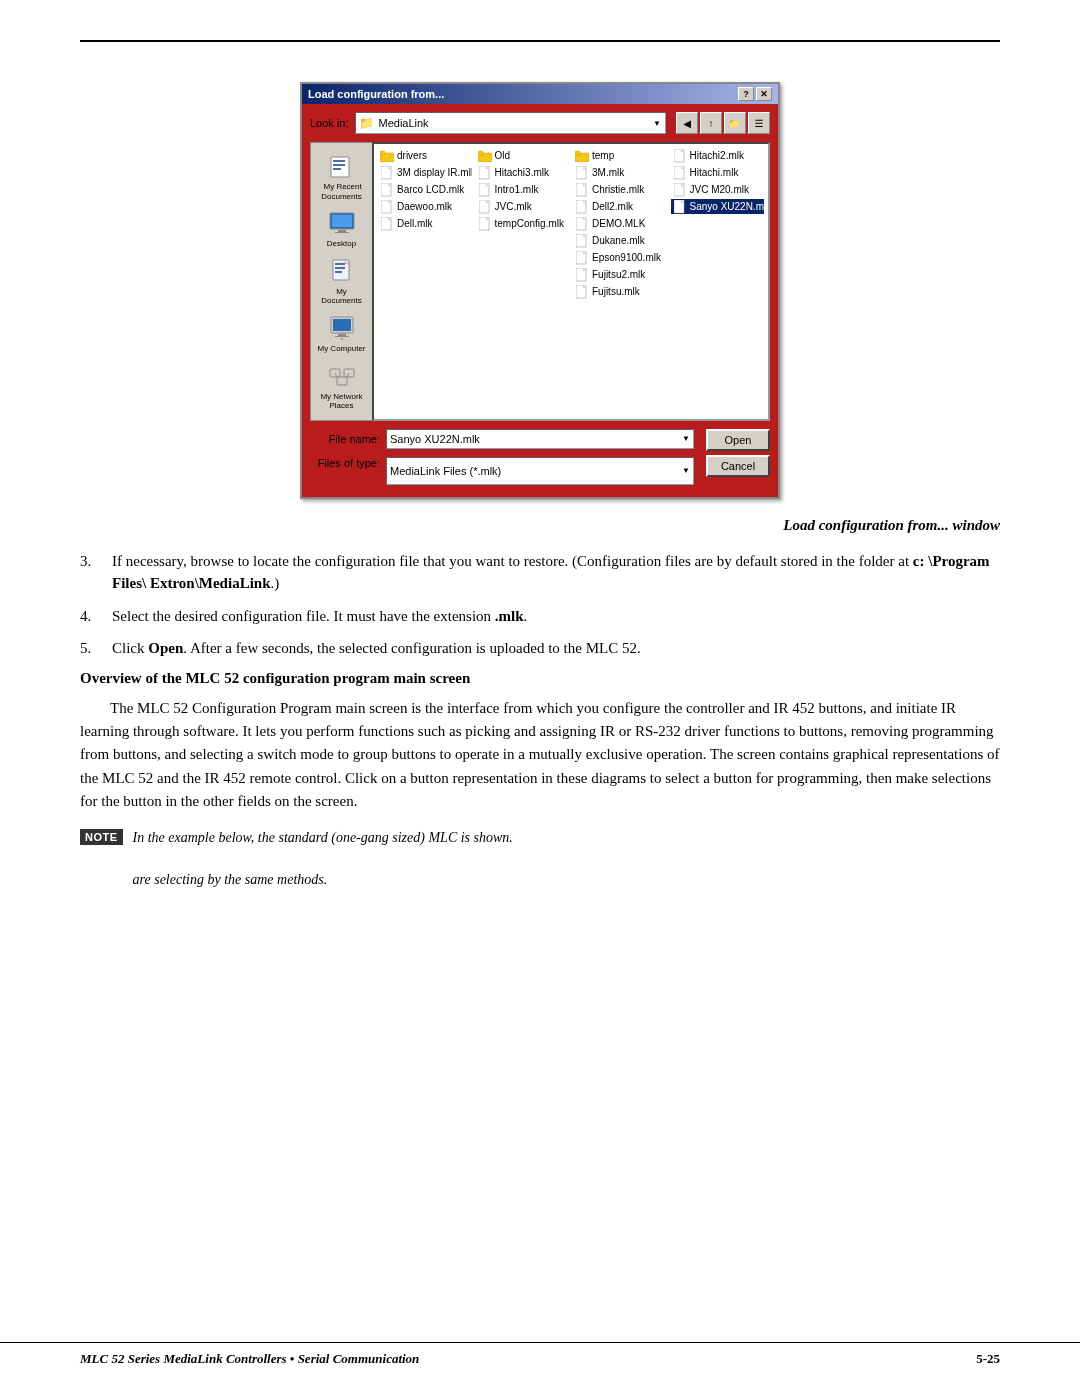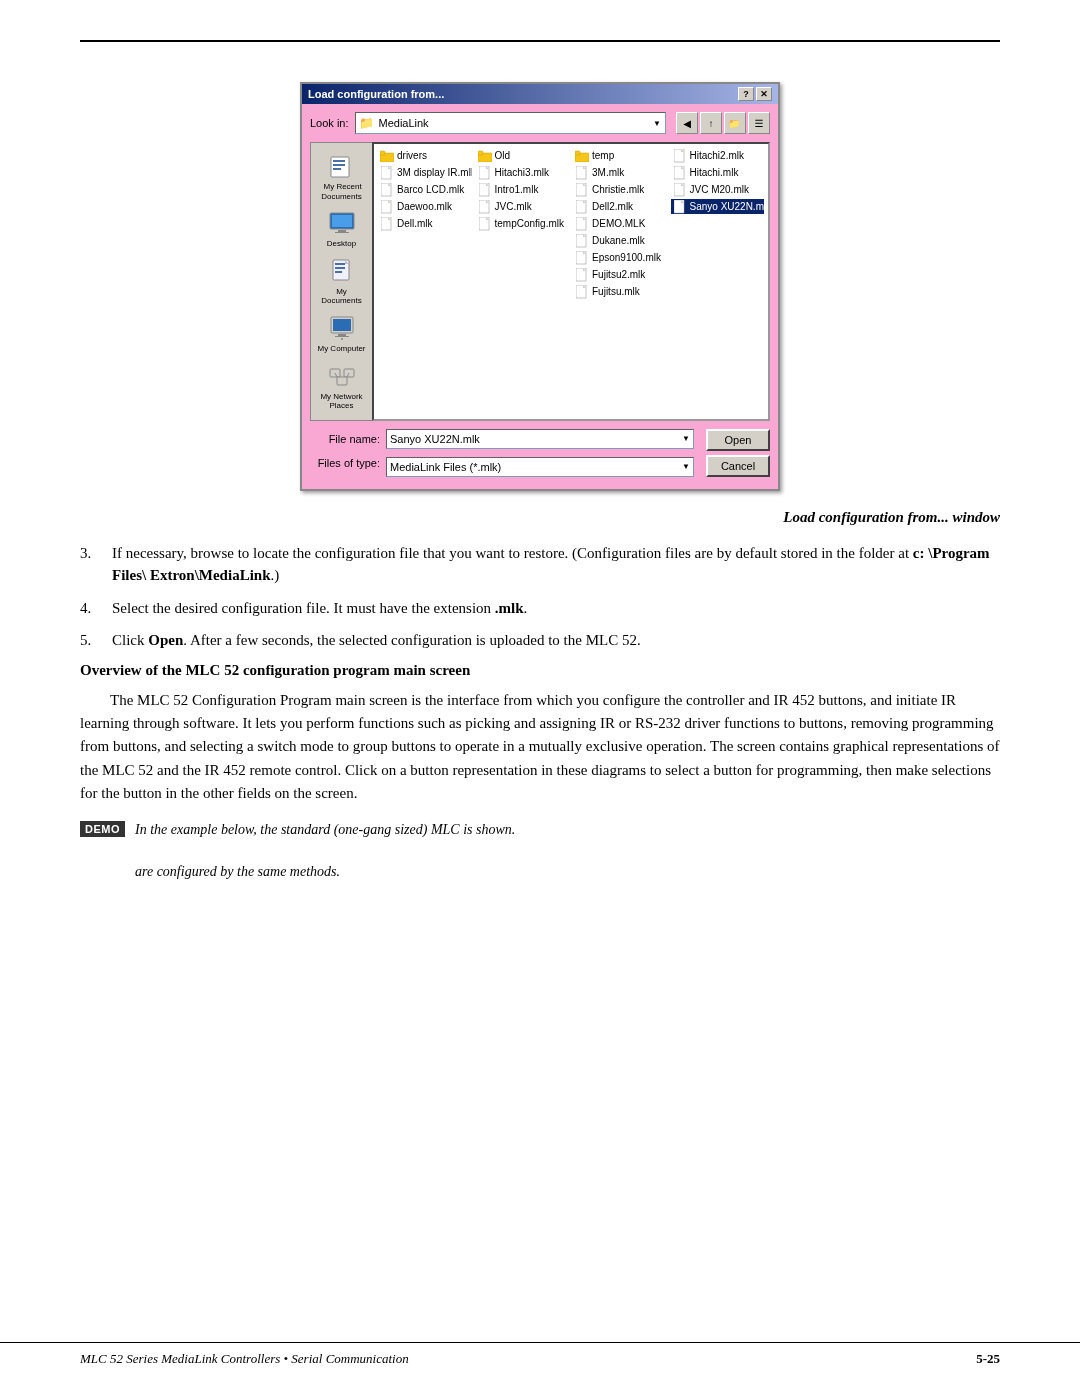--- a/index.html
+++ b/index.html
@@ -32,21 +32,21 @@
     .screenshot-area {
       display: flex;
       justify-content: center;
       margin-bottom: 18px;
     }
 
     
     .dialog-box {
       width: 480px;
       border: 2px solid #888;
-      background: #f9a8d4;
+      background: #b91c1c;
       font-family: "Tahoma", "Arial", sans-serif;
       font-size: 11px;
       box-shadow: 2px 2px 4px rgba(0,0,0,0.4);
     }
 
     .dialog-titlebar {
       background: linear-gradient(to right, #0a246a, #a6b5e7);
       color: white;
       padding: 3px 6px;
       display: flex;
@@ -251,21 +251,21 @@
       border-left-color: #606060;
       font-size: 11px;
       padding: 0 3px;
       font-family: "Tahoma", sans-serif;
       display: flex;
       align-items: center;
     }
 
     .bottom-dropdown {
       flex: 1;
-      height: 20px;
+      height: 28px;
       background: #fff;
       border: 1px solid #7f9db9;
       border-top-color: #606060;
       border-left-color: #606060;
       font-size: 11px;
       padding: 0 3px;
       font-family: "Tahoma", sans-serif;
       display: flex;
       align-items: center;
       justify-content: space-between;
@@ -380,21 +380,21 @@
       align-items: center;
       justify-content: space-between;
       padding: 0 80px;
       border-top: 1px solid #000;
       padding-top: 8px;
     }
 
     .footer-left {
       font-size: 13px;
       font-style: italic;
-      font-weight: normal;
+      font-weight: bold;
     }
 
     .footer-right {
       font-size: 13px;
       font-weight: bold;
     }
 
     
     .bold { font-weight: bold; }
   </style>
@@ -769,25 +769,25 @@
         Click <span class="bold">Open</span>.  After a few seconds, the selected configuration is uploaded to the MLC 52.
       </span>
     </li>
   </ul>
 
   <div class="section-heading">Overview of the MLC 52 configuration program main screen</div>
 
   <p class="body-para">The MLC 52 Configuration Program main screen is the interface from which you configure the controller and IR 452 buttons, and initiate IR learning through software.  It lets you perform functions such as picking and assigning IR or RS-232 driver functions to buttons, removing programming from buttons, and selecting a switch mode to group buttons to operate in a mutually exclusive operation.  The screen contains graphical representations of the MLC 52 and the IR 452 remote control.  Click on a button representation in these diagrams to select a button for programming, then make selections for the button in the other fields on the screen.</p>
 
   <div class="note-container">
-    <span class="note-badge">DEMO</span>
+    <span class="note-badge">NOTE</span>
     <div class="note-text">
       <span>In the example below, the standard (one-gang sized) MLC is shown.</span><br>
       <br>
-      <span>are configured by the same methods.</span>
+      <span>are selecting by the same methods.</span>
     </div>
   </div>
 
   <div class="page-footer">
     <span class="footer-left">MLC 52 Series MediaLink Controllers • Serial Communication</span>
     <span class="footer-right">5-25</span>
   </div>
 
 </div>
 

